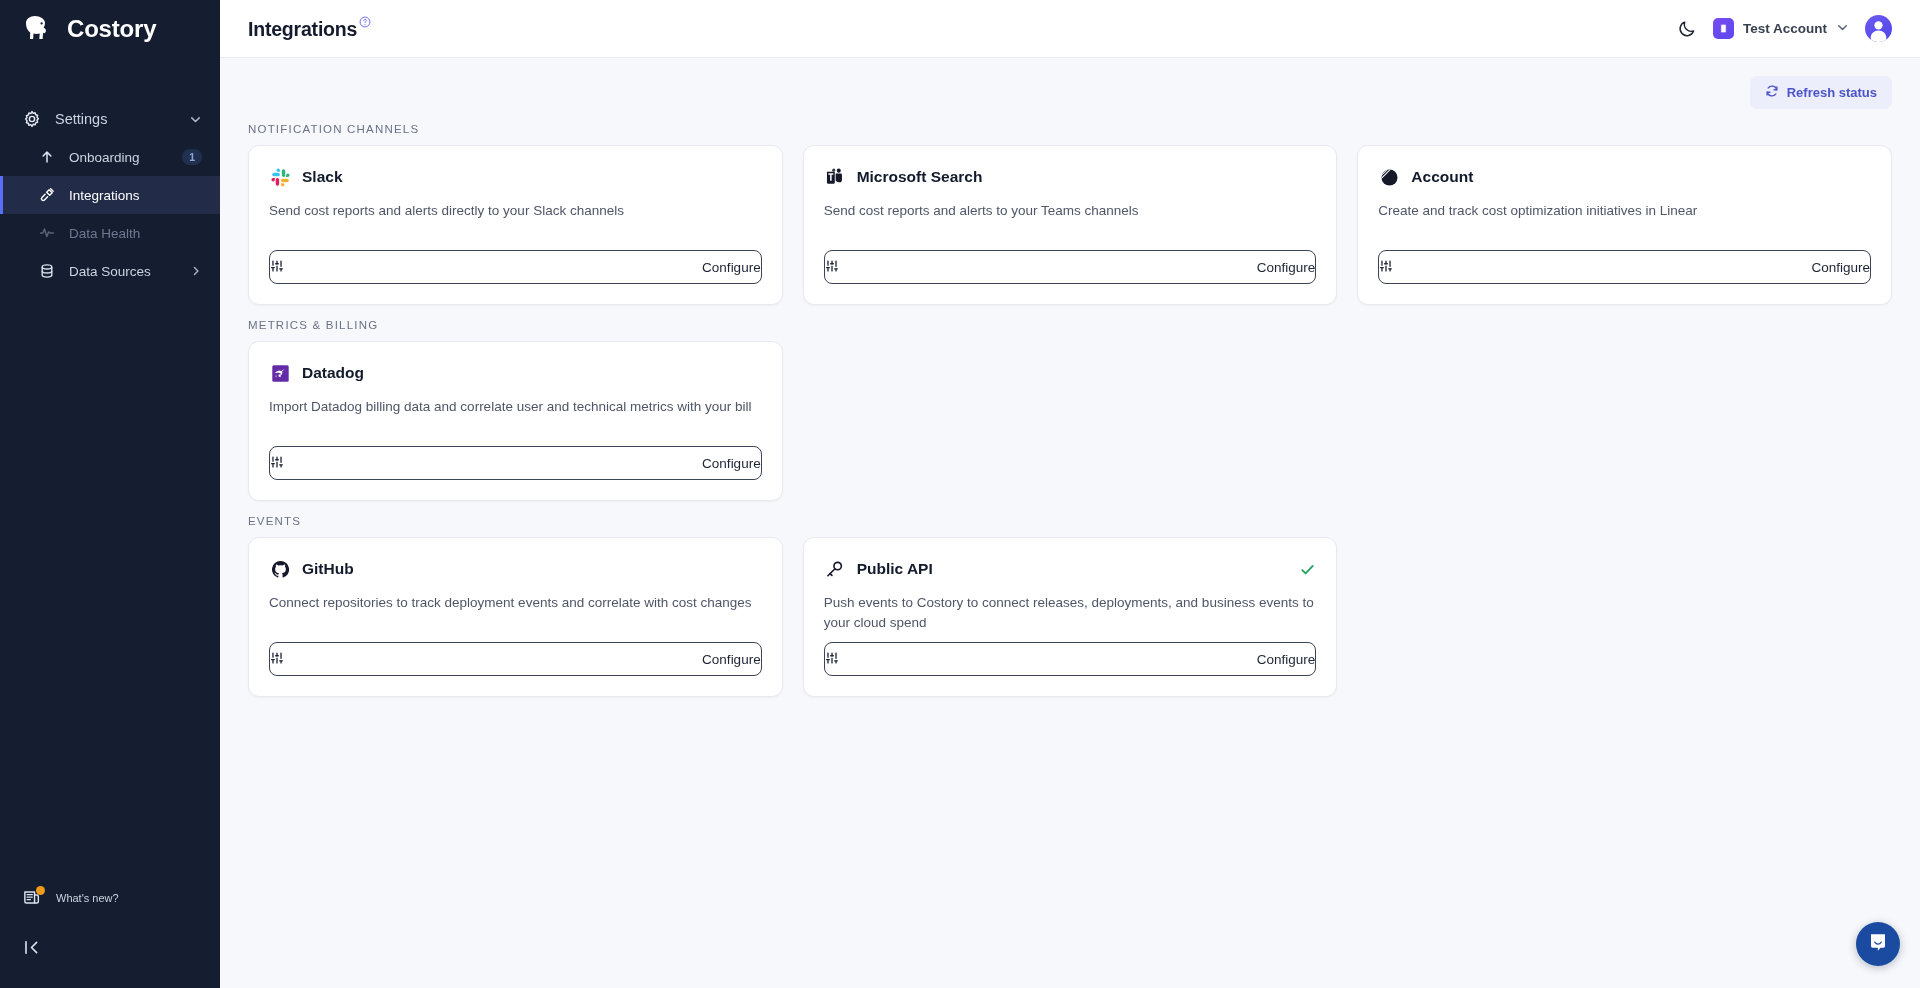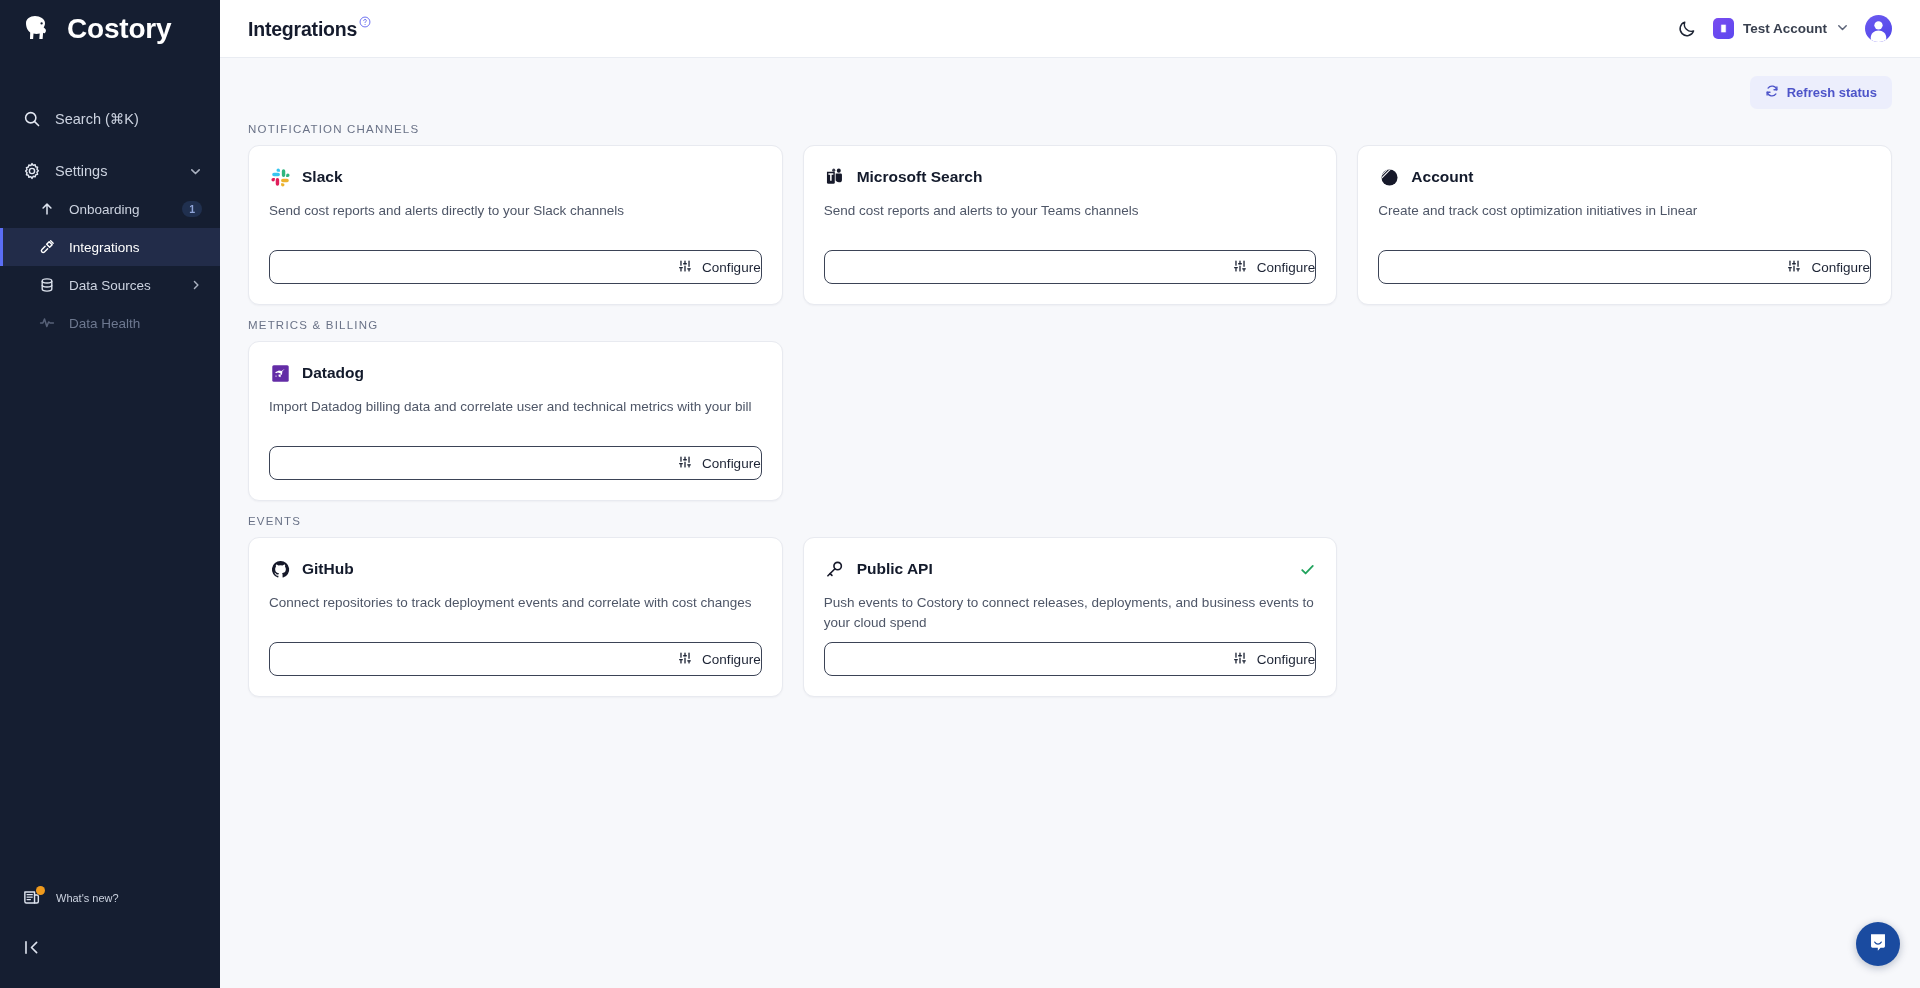--- a/index.html
+++ b/index.html
@@ -25,21 +25,21 @@
   }
   .brand {
     display: flex;
     align-items: center;
     gap: 13px;
     padding: 20px 0 20px 20px;
     height: 58px;
   }
   .brand-logo { width: 34px; height: 30px; flex: 0 0 34px; display:block; }
   .brand-name {
-    font-size: 28px;
+    font-size: 24px;
     font-weight: bold;
     color: #ffffff;
     letter-spacing: -0.2px;
   }
   .nav { margin-top: 42px; }
   .nav-row {
     display: flex;
     align-items: center;
     gap: 14px;
     height: 38px;
@@ -180,21 +180,21 @@
   .card-desc {
     margin-top: 13px;
     font-size: 13.5px;
     line-height: 1.45;
     color: #4e5667;
   }
   .configure-btn {
     margin-top: auto;
     display: flex;
     align-items: center;
-    justify-content: flex-end;
+    justify-content: space-between;
     gap: 10px;
     height: 34px;
     background: #ffffff;
     border: 1px solid #3b4356;
     border-radius: 8px;
     font-size: 13.5px;
     color: #1d2435;
     cursor: pointer;
     font-family: inherit;
     width: 100%;
@@ -224,29 +224,20 @@
         <svg viewBox="0 0 34 30" width="34" height="30" fill="#ffffff">
           <path d="M6 9c0-4 4-7 9-7s10 3 10 7c0 2-.6 3.3-1.3 4.4.9.5 1.6 1.2 2 2.2.5 1.3.1 2.7-.8 3.3-.6.4-1.3.3-1.8-.1l-.5 6.2h-3.3l.4-5.6c-1 .3-2.1.5-3.3.5-1 0-2-.1-2.9-.3l-.4 5.4H10l.2-6.6C8 17.2 6 13.6 6 9z"></path>
           <circle cx="21.6" cy="9.4" r="1.15" fill="#151e31"></circle>
         </svg>
       </span>
       <span class="brand-name">Costory</span>
     </div>
 
     <nav class="nav">
 
-      <div class="nav-row search">
-        <span class="ico">
-          <svg viewBox="0 0 20 20" width="18" height="18" fill="none" stroke="#e3e8f2" stroke-width="1.7">
-            <circle cx="8.6" cy="8.6" r="5.7"></circle>
-              <path d="M12.9 12.9 17.3 17.3" stroke-linecap="round"></path>
-          </svg>
-        </span>
-        <span class="lbl">Search (⌘K)</span>
-      </div>
 
       <div class="nav-row">
         <span class="ico">
           <svg viewBox="0 0 20 20" width="18" height="18" fill="none" stroke="#e3e8f2" stroke-width="1.6">
             <circle cx="10" cy="10" r="2.9"></circle>
             <path d="M10 1.8l1.3 1.9 2.2-.6.5 2.2 2.2.6-.7 2.2 1.5 1.7-1.5 1.7.7 2.2-2.2.6-.5 2.2-2.2-.6L10 18.2 8.7 16.3l-2.2.6-.5-2.2-2.2-.6.7-2.2L3 10.1l1.5-1.7-.7-2.2 2.2-.6.5-2.2 2.2.6z" stroke-linejoin="round"></path>
           </svg>
         </span>
         <span class="lbl">Settings</span>
         <span class="chev">
@@ -270,43 +261,43 @@
         <span class="ico">
           <svg viewBox="0 0 18 18" width="16" height="16" fill="none" stroke="#ffffff" stroke-width="1.6" stroke-linecap="round" stroke-linejoin="round">
             <path d="M11.4 3.2 14.8 6.6 12 9.4 8.6 6z"></path>
               <path d="M6.9 8.1 3.3 11.7c-.8.8-.8 2 0 2.8s2 .8 2.8 0l3.6-3.6"></path>
               <path d="M13.1 2.1 15.9 4.9"></path>
           </svg>
         </span>
         <span class="lbl">Integrations</span>
       </div>
 
+      <div class="nav-row sub muted">
+        <span class="ico">
+          <svg viewBox="0 0 18 18" width="16" height="16" fill="none" stroke="#6d7890" stroke-width="1.7" stroke-linecap="round" stroke-linejoin="round">
+              <path d="M1.8 9h2.6l1.8-4.6L8.8 13l2-5.2L12.4 9h3.8"></path>
+            </svg>
+        </span>
+        <span class="lbl">Data Health</span>
+      </div>
+
       <div class="nav-row sub">
         <span class="ico">
           <svg viewBox="0 0 18 18" width="16" height="16" fill="none" stroke="#dde3ee" stroke-width="1.55">
             <ellipse cx="9" cy="4.4" rx="5.4" ry="2.3"></ellipse>
               <path d="M3.6 4.4v9.2c0 1.3 2.4 2.3 5.4 2.3s5.4-1 5.4-2.3V4.4"></path>
               <path d="M3.6 9c0 1.3 2.4 2.3 5.4 2.3s5.4-1 5.4-2.3"></path>
           </svg>
         </span>
         <span class="lbl">Data Sources</span>
         <span class="chev">
           <svg viewBox="0 0 14 14" width="12" height="12" fill="none" stroke="#cfd6e4" stroke-width="1.7" stroke-linecap="round" stroke-linejoin="round">
               <path d="M5.2 3 9.2 7l-4 4"></path>
             </svg>
         </span>
-      </div>
-
-      <div class="nav-row sub muted">
-        <span class="ico">
-          <svg viewBox="0 0 18 18" width="16" height="16" fill="none" stroke="#6d7890" stroke-width="1.7" stroke-linecap="round" stroke-linejoin="round">
-              <path d="M1.8 9h2.6l1.8-4.6L8.8 13l2-5.2L12.4 9h3.8"></path>
-            </svg>
-        </span>
-        <span class="lbl">Data Health</span>
       </div>
 
     </nav>
 
     <div class="side-bottom">
       <div class="whatsnew">
         <span class="ico">
           <svg viewBox="0 0 20 20" width="19" height="19" fill="none" stroke="#dde3ee" stroke-width="1.5" stroke-linecap="round" stroke-linejoin="round">
             <path d="M3 4.2h10.2v11.6H4.6A1.6 1.6 0 0 1 3 14.2z"></path>
               <path d="M13.2 7.4h2.4a1.6 1.6 0 0 1 1.6 1.6v5.2a1.6 1.6 0 0 1-1.6 1.6h-2.4"></path>

